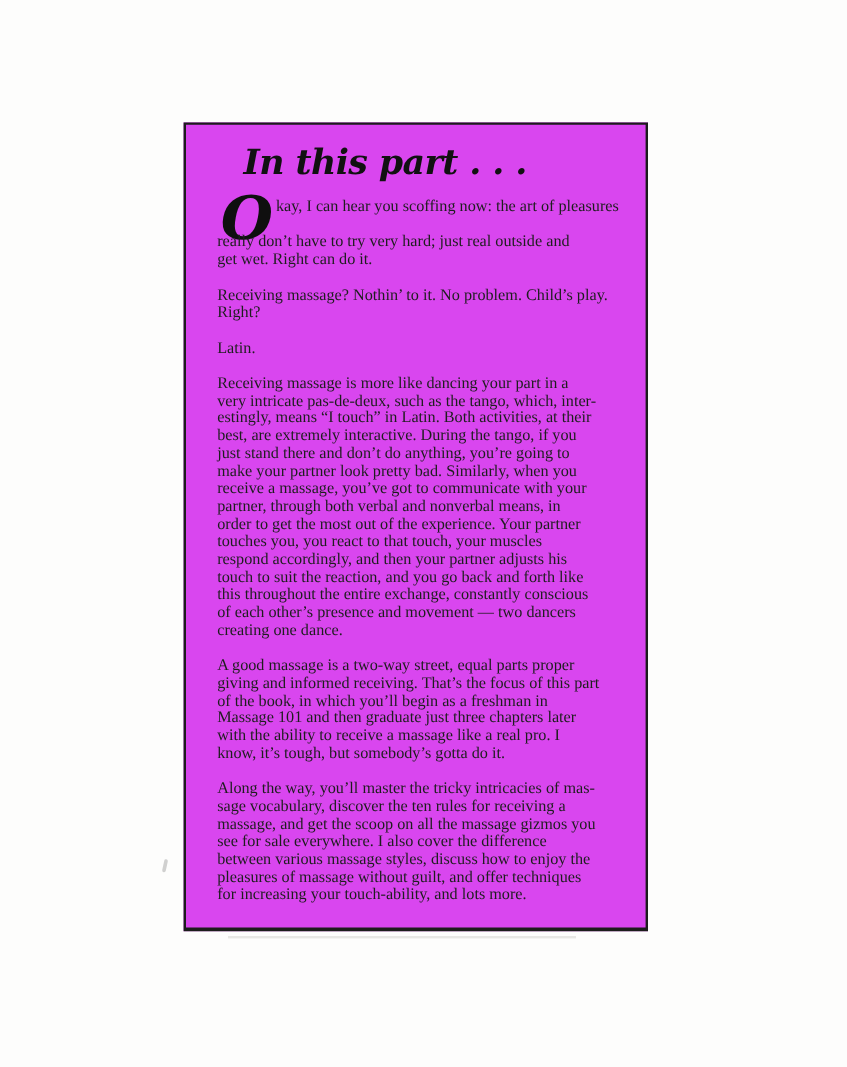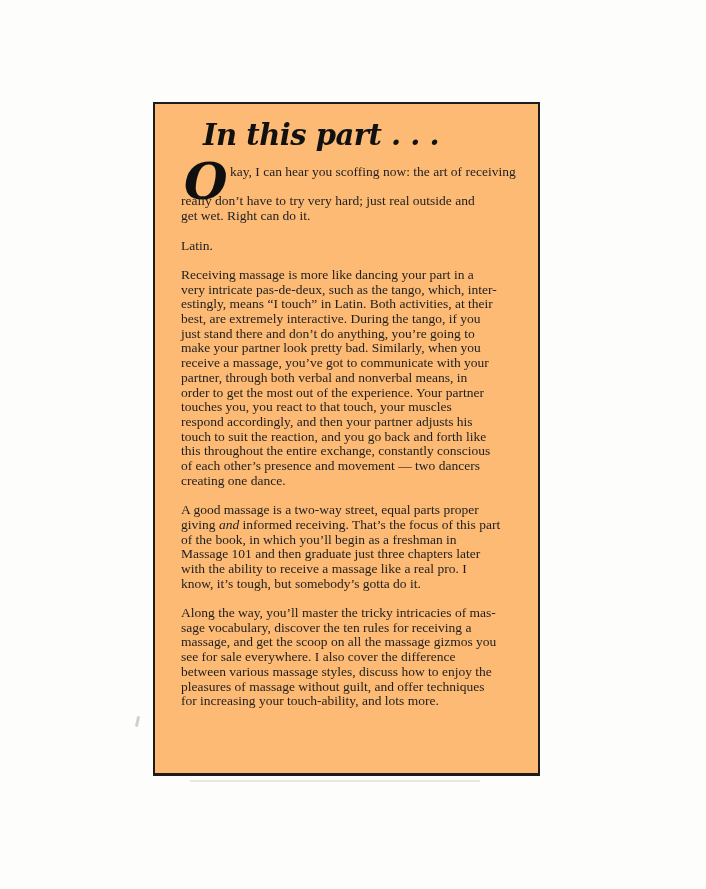--- a/index.html
+++ b/index.html
@@ -11,21 +11,21 @@
     font-family: "Liberation Serif", "DejaVu Serif", serif;
     color: #1e1e1e;
   }
   .part-box {
     position: absolute;
     left: 153px; top: 102px;
     width: 387px; height: 674px;
     box-sizing: border-box;
     border: 2px solid #1c1c1c;
     border-bottom-width: 3px;
-    background: #fdba74;
+    background: #d946ef;
   }
   .part-box-inner {
     padding: 9px 13px 0 26px;
   }
   .part-heading {
     font-family: "DejaVu Serif", serif;
     font-style: italic;
     font-weight: 700;
     font-size: 29px;
     line-height: 34px;
@@ -49,21 +49,21 @@
     font-family: "DejaVu Serif", serif;
     font-style: italic;
     font-weight: 700;
     font-size: 50px;
     line-height: 40px;
     width: 42px;
     height: 28px;
     margin: -3px 4px 0 3px;
     color: #0f0f0f;
   }
-  .em { font-style: italic; }
+  .em { }
   .scan-tick {
     position: absolute;
     left: 136px; top: 716px;
     width: 3px; height: 11px;
     background: #9a9a9a;
     opacity: 0.45;
     transform: rotate(12deg);
     border-radius: 2px;
   }
   .scan-smudge {
@@ -74,21 +74,22 @@
     opacity: 0.6;
   }
 </style>
 </head>
 <body>
 
 <div class="part-box">
   <div class="part-box-inner">
     <div class="part-heading">In this part . . .</div>
     <div class="part-body">
-        <p><span class="dropcap">O</span><span>kay, I can hear you scoffing now: the art of receiving</span><br><br><span>really don’t have to try very hard; just real outside and</span><br><span>get wet. Right can do it.</span></p>
+        <p><span class="dropcap">O</span><span>kay, I can hear you scoffing now: the art of pleasures</span><br><br><span>really don’t have to try very hard; just real outside and</span><br><span>get wet. Right can do it.</span></p>
+        <p><span>Receiving massage? Nothin’ to it. No problem. Child’s play.</span><br><span>Right?</span></p>
         <p><span>Latin.</span></p>
         <p><span>Receiving massage is more like dancing your part in a</span><br><span>very intricate pas-de-deux, such as the tango, which, inter-</span><br><span>estingly, means “I touch” in Latin. Both activities, at their</span><br><span>best, are extremely interactive. During the tango, if you</span><br><span>just stand there and don’t do anything, you’re going to</span><br><span>make your partner look pretty bad. Similarly, when you</span><br><span>receive a massage, you’ve got to communicate with your</span><br><span>partner, through both verbal and nonverbal means, in</span><br><span>order to get the most out of the experience. Your partner</span><br><span>touches you, you react to that touch, your muscles</span><br><span>respond accordingly, and then your partner adjusts his</span><br><span>touch to suit the reaction, and you go back and forth like</span><br><span>this throughout the entire exchange, constantly conscious</span><br><span>of each other’s presence and movement — two dancers</span><br><span>creating one dance.</span></p>
         <p><span>A good massage is a two-way street, equal parts proper</span><br><span>giving </span><span class="em">and</span><span> informed receiving. That’s the focus of this part</span><br><span>of the book, in which you’ll begin as a freshman in</span><br><span>Massage 101 and then graduate just three chapters later</span><br><span>with the ability to receive a massage like a real pro. I</span><br><span>know, it’s tough, but somebody’s gotta do it.</span></p>
         <p><span>Along the way, you’ll master the tricky intricacies of mas-</span><br><span>sage vocabulary, discover the ten rules for receiving a</span><br><span>massage, and get the scoop on all the massage gizmos you</span><br><span>see for sale everywhere. I also cover the difference</span><br><span>between various massage styles, discuss how to enjoy the</span><br><span>pleasures of massage without guilt, and offer techniques</span><br><span>for increasing your touch-ability, and lots more.</span></p>
       </div>
   </div>
 </div>
 
 <div class="scan-tick"></div>
 <div class="scan-smudge"></div>

